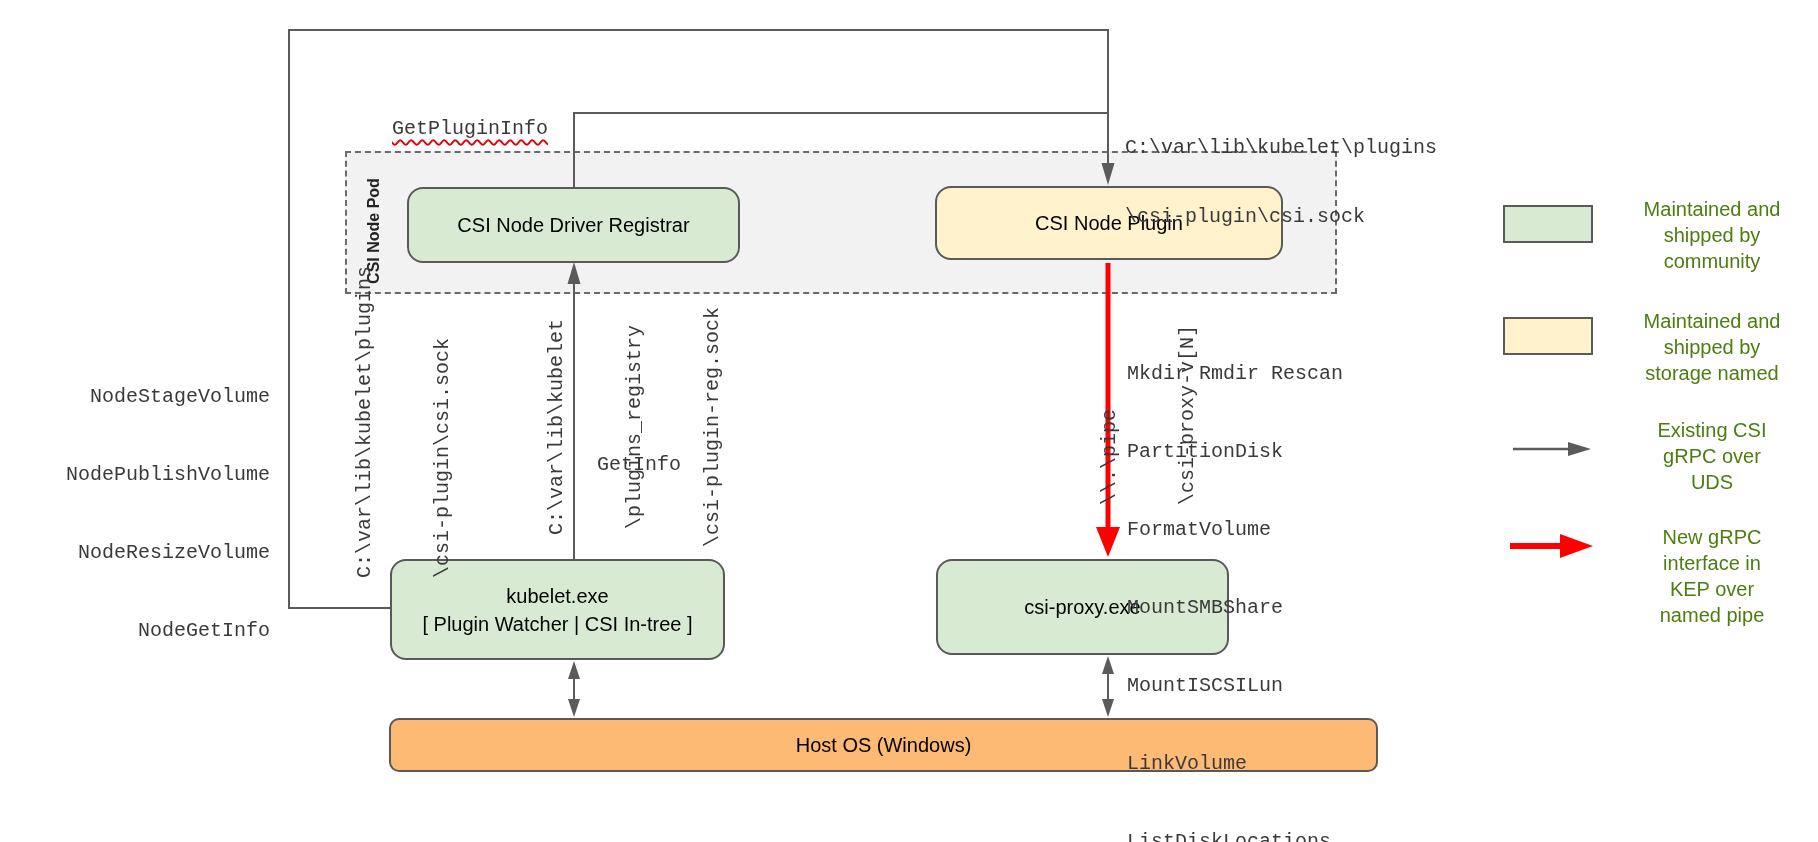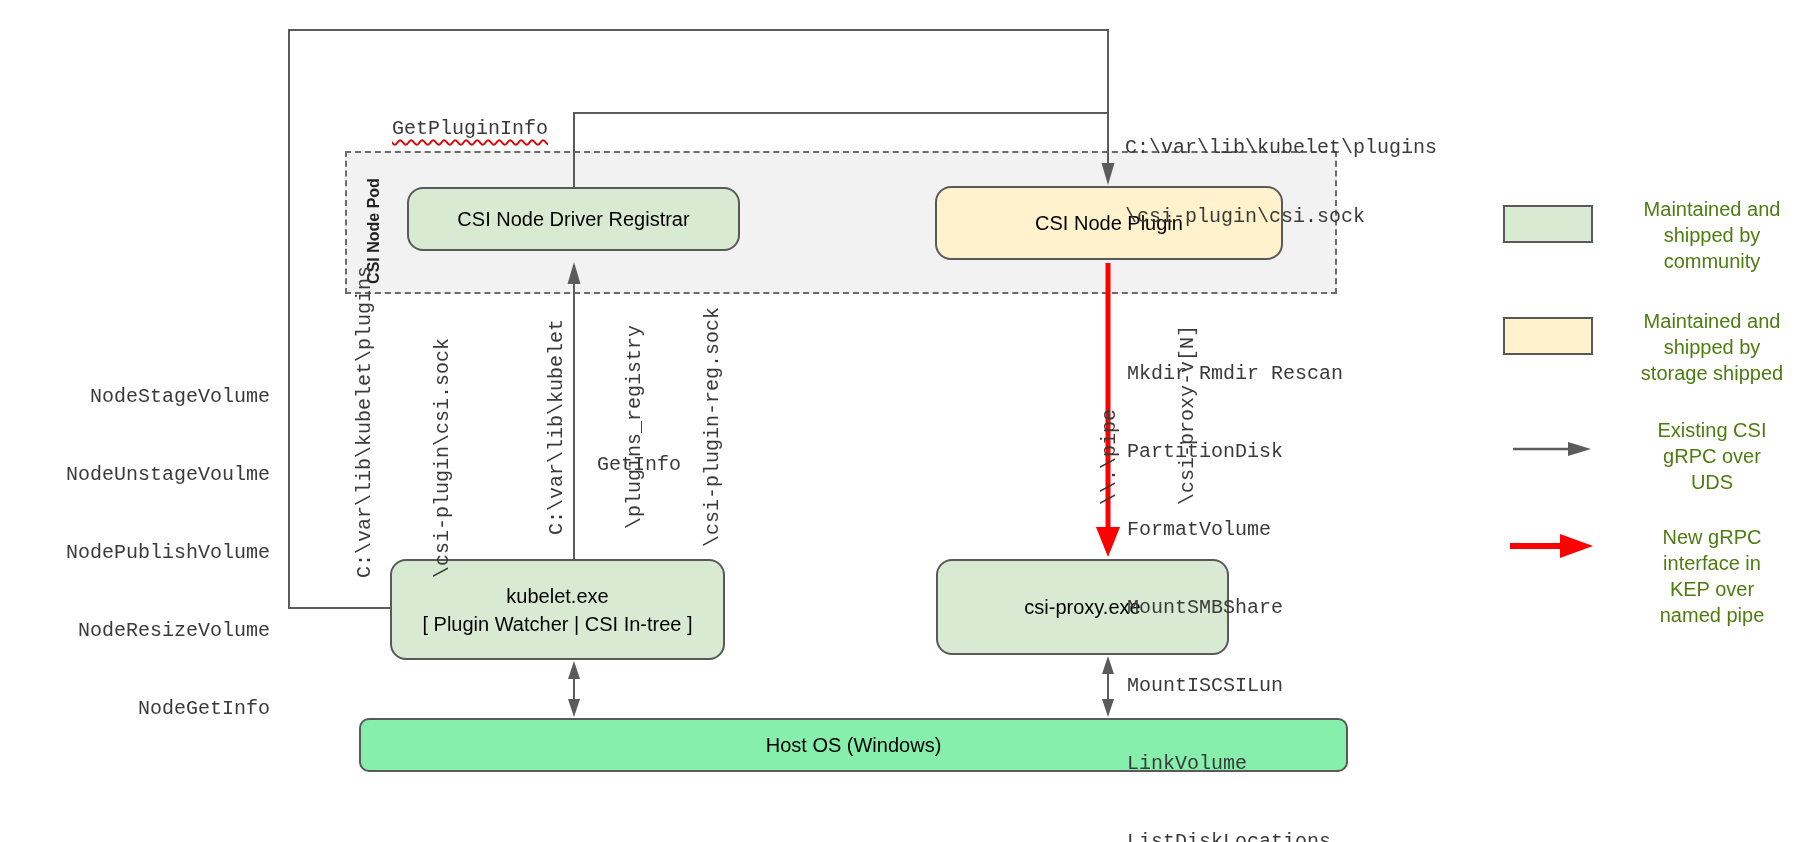--- a/index.html
+++ b/index.html
@@ -21,23 +21,23 @@
   svg.connectors{position:absolute; left:0; top:0; width:1818px; height:842px;}
 
   .node-box{
     position:absolute; box-sizing:border-box; border:2px solid #595959;
     border-radius:16px; display:flex; flex-direction:column;
     align-items:center; justify-content:center; text-align:center;
     font-size:20px; color:#000; line-height:28px;
   }
   .green{background:#d9ead3;}
   .yellow{background:#fff2cc;}
-  .blue{background:#86efac; border-radius:10px;}
-
-  .box-registrar{left:407px; top:187px; width:333px; height:64px;}
+  .blue{background:#fdba74; border-radius:10px;margin-left:30px;}
+
+  .box-registrar{left:407px; top:187px; width:333px; height:76px;}
   .box-plugin{left:935px; top:186px; width:348px; height:74px;}
   .box-kubelet{left:390px; top:559px; width:335px; height:101px;}
   .box-csiproxy{left:936px; top:559px; width:293px; height:96px;}
   .box-hostos{left:359px; top:718px; width:989px; height:54px;}
 
   
   .mono{
     position:absolute; font-family:"Liberation Mono", monospace;
     font-size:20px; color:#3a3a3a; white-space:pre;
   }
@@ -122,21 +122,20 @@
 
   <div class="mono gpi">GetPluginInfo</div>
 
   <div class="mono sock-top">
     <span>C:\var\lib\kubelet\plugins</span>
     <span>\csi-plugin\csi.sock</span>
   </div>
 
   <div class="mono node-calls">
     <span>NodeStageVolume</span>
-    <span>NodeUnstageVoulme</span>
     <span>NodePublishVolume</span>
     <span>NodeResizeVolume</span>
     <span>NodeGetInfo</span>
     
     
   </div>
 
   <div class="mono rot rot1">
     <span>C:\var\lib\kubelet\plugins</span>
     <span>\csi-plugin\csi.sock</span>
@@ -173,21 +172,21 @@
   <div class="legend-text lt1">
     <span>Maintained and</span>
     <span>shipped by</span>
     <span>community</span>
   </div>
 
   <div class="legend-swatch sw-yellow"></div>
   <div class="legend-text lt2">
     <span>Maintained and</span>
     <span>shipped by</span>
-    <span>storage shipped</span>
+    <span>storage named</span>
   </div>
 
   <div class="legend-text lt3">
     <span>Existing CSI</span>
     <span>gRPC over</span>
     <span>UDS</span>
   </div>
 
   <div class="legend-text lt4">
     <span>New gRPC</span>

